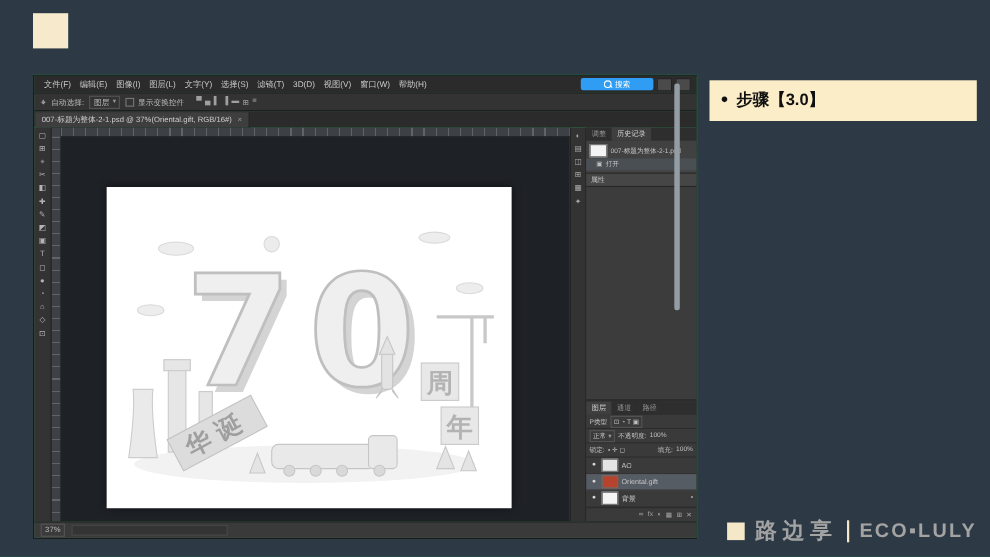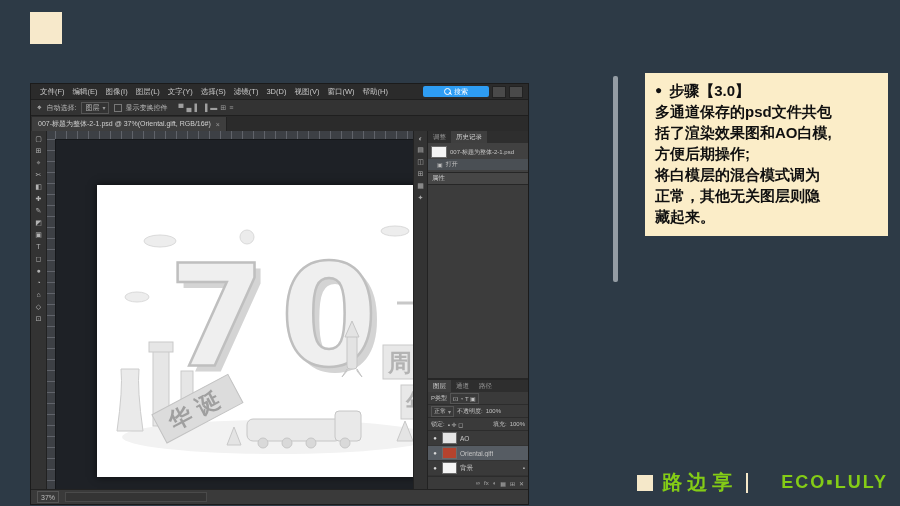--- a/index.html
+++ b/index.html
@@ -5,22 +5,22 @@
   html,body{margin:0;padding:0;width:900px;height:506px;overflow:hidden;
     background:#2d3a46;font-family:"Liberation Sans","DejaVu Sans",sans-serif;}
   .slide{position:relative;width:900px;height:506px;background:#2d3a46;}
 
   
   .hdr-square{position:absolute;left:30px;top:12px;width:32px;height:32px;background:#f7e9cb;}
   .title{position:absolute;left:78px;top:0px;margin:0;font-size:37px;font-weight:bold;
     color:#ffffff;letter-spacing:3px;}
 
   
-  .ps{position:absolute;left:30px;top:68px;width:499px;height:422px;background:#22c55e;
-    border:1px solid #1b1b1b;display:flex;flex-direction:column;box-sizing:border-box;margin-top:15px;}
+  .ps{position:absolute;left:30px;top:68px;width:604px;height:422px;background:#22c55e;
+    border:1px solid #1b1b1b;display:flex;flex-direction:column;box-sizing:border-box;}
   .ps-menubar{height:15px;background:#2b2b2b;display:flex;align-items:center;padding:0 5px;flex:0 0 auto;}
   #menu-items{display:flex;align-items:center;}
   .menu-item{font-size:7.5px;color:#c9c9c9;padding:0 4px;white-space:nowrap;}
   .ps-search{margin-left:auto;width:66px;height:11px;background:#2e9df3;border-radius:2px;
     color:#fff;font-size:7px;display:flex;align-items:center;justify-content:center;gap:3px;}
   .mag{width:5px;height:5px;border:1px solid #fff;border-radius:50%;position:relative;display:inline-block;}
   .mag:after{content:"";position:absolute;left:4px;top:4px;width:3px;height:1px;background:#fff;transform:rotate(45deg);}
   .ws-btn{width:12px;height:10px;background:#4a4a4a;border:1px solid #222;margin-left:3px;}
 
   .ps-options{height:15px;background:#333333;display:flex;align-items:center;gap:5px;padding:0 6px;
@@ -97,25 +97,25 @@
   .side-scroll{position:absolute;left:613px;top:76px;width:5px;height:206px;background:#949ca4;border-radius:2px;}
 
   
   .note{position:absolute;left:645px;top:73px;width:243px;background:#fbedc8;color:#101010;
     padding:7px 10px 9px 10px;font-size:15px;line-height:1.4;font-weight:bold;box-sizing:border-box;}
   .note-head{display:flex;align-items:center;gap:7px;}
   .note-bullet{font-size:12px;}
   .note-lines{white-space:pre-line;}
 
   
-  .footer{position:absolute;right:12px;bottom:10px;display:flex;align-items:center;gap:9px;color:#84cc16;}
+  .footer{position:absolute;right:12px;bottom:10px;display:flex;align-items:center;gap:9px;color:#a3a3a3;}
   .f-square{width:16px;height:16px;background:#f5e8c9;}
   .f-brand{font-size:20px;font-weight:bold;letter-spacing:5px;}
   .f-div{width:2px;height:20px;background:#f5e8c9;}
-  .f-logo{font-size:18px;font-weight:bold;letter-spacing:2px;margin-left:24px;}
+  .f-logo{font-size:18px;font-weight:bold;letter-spacing:2px;}
 </style>
 </head>
 <body>
 
 <div class="slide">
 
   <div class="hdr-square"></div>
 
   <div class="ps">
 
@@ -347,26 +347,20 @@
     </div>
   </div>
 
   <div class="side-scroll"></div>
 
   <div class="note">
     <div class="note-head">
       <span class="note-bullet">●</span>
       <span>步骤【3.0】</span>
     </div>
-    <div class="note-lines">多通道保存的psd文件共包
-括了渲染效果图和AO白模,
-方便后期操作;
-将白模层的混合模式调为
-正常，其他无关图层则隐
-藏起来。</div>
   </div>
 
   <div class="footer">
     <span class="f-square"></span>
     <span class="f-brand">路边享</span>
     <span class="f-div"></span>
     <span class="f-logo">ECO▪LULY</span>
   </div>
 
 </div>

